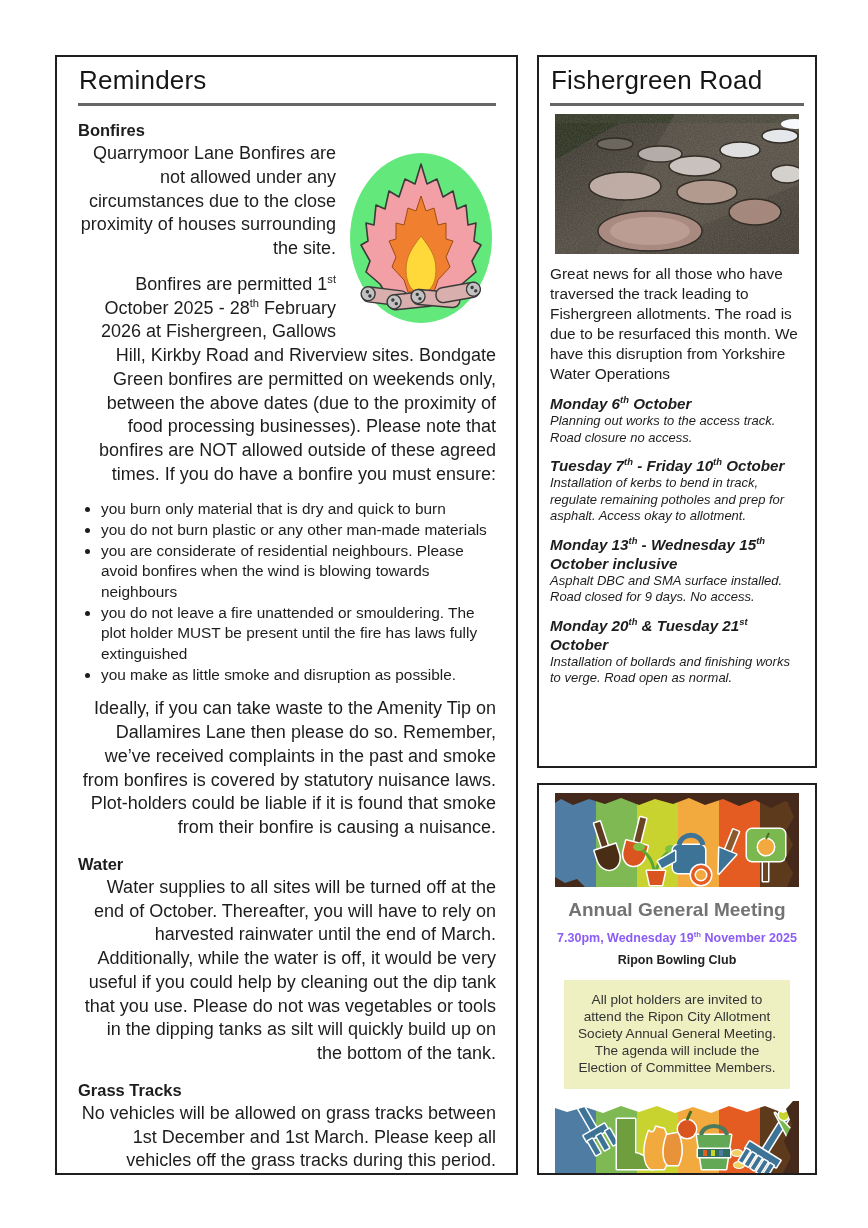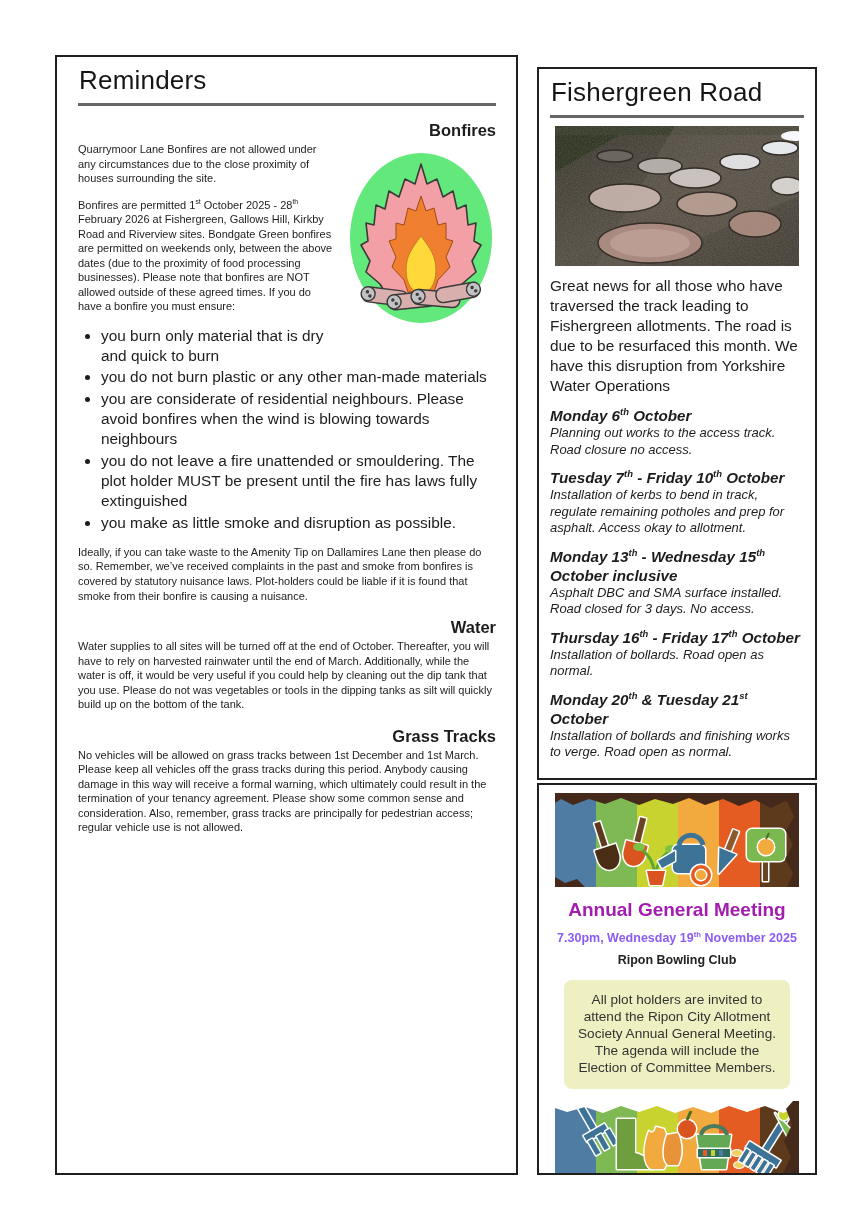--- a/index.html
+++ b/index.html
@@ -5,46 +5,46 @@
   html,body{margin:0;padding:0;overflow:hidden;}
   body{
     width:868px;height:1228px;position:relative;background:#ffffff;
     font-family:"Liberation Sans",sans-serif;color:#1d1d1d;
   }
   .panel{
     position:absolute;border:2px solid #1f1f1f;background:#fff;
     box-sizing:border-box;overflow:hidden;
   }
   #left-panel{left:55px;top:55px;width:463px;height:1120px;padding:6px 20px 10px 21px;}
-  #right-panel-road{left:537px;top:55px;width:280px;height:713px;padding:6px 11px 0 11px;margin-top:12px;}
+  #right-panel-road{left:537px;top:55px;width:280px;height:713px;padding:6px 11px 0 11px;}
   #right-panel-agm{left:537px;top:783px;width:280px;height:392px;padding:8px 14px 0 14px;text-align:center;}
   h1{
     font-size:26px;font-weight:400;margin:0 0 0 0;padding:2px 0 7px 1px;
     border-bottom:3px solid #666;color:#151515;letter-spacing:.2px;
   }
-  .section-h{font-size:16.5px;font-weight:700;margin:15px 0 2px;text-align:right;}
-  p.body{font-size:11px;line-height:1.32;margin:0 0 12px;}
+  .section-h{font-size:16.5px;font-weight:700;margin:15px 0 2px;}
+  p.body{font-size:18px;line-height:1.32;margin:0 0 12px;text-align:right;}
   ul.bullets{margin:12px 0 12px;padding-left:23px;font-size:15.4px;line-height:1.32;}
   ul.bullets li{margin:0 0 1px;}
   sup{font-size:.62em;line-height:0;}
   .bonfire-float{float:right;width:150px;height:182px;margin:2px 0 4px 10px;}
   
   .photo-wrap{width:244px;height:140px;margin:8px auto 10px;}
   .intro{font-size:15.4px;line-height:1.3;margin:0 0 2px;}
   .sched{margin-top:10px;}
   .sched-h{font-size:15.2px;font-weight:700;font-style:italic;line-height:1.25;}
   .sched-b{font-size:13px;font-style:italic;line-height:1.27;}
   
   .banner{width:244px;margin:0 auto;display:block;}
-  .agm-title{font-size:19px;font-weight:700;margin:12px 0 2px;color:#a21caf;}
+  .agm-title{font-size:19px;font-weight:700;margin:12px 0 2px;color:#737373;}
   .agm-date{font-size:12.5px;font-weight:700;margin:10px 0 4px;color:#8b5cf6;}
   .agm-venue{font-size:12.5px;font-weight:700;margin:8px 0 0;color:#222;}
   .agm-invite{
     background:#eef0c2;width:226px;margin:13px auto 12px;padding:12px 8px;
-    font-size:13.6px;line-height:1.25;color:#333;box-sizing:border-box;border-radius:8px;
+    font-size:13.6px;line-height:1.25;color:#333;box-sizing:border-box;
   }
 </style>
 </head>
 <body>
 
 <div class="panel" id="left-panel">
   <h1>Reminders</h1>
 
   <div class="section-h">Bonfires</div>
 
@@ -151,25 +151,21 @@
   <div class="sched">
     <div class="sched-h">Monday 6<sup>th</sup> October</div>
     <div class="sched-b">Planning out works to the access track. Road closure no access.</div>
   </div>
   <div class="sched">
     <div class="sched-h">Tuesday 7<sup>th</sup> - Friday 10<sup>th</sup> October</div>
     <div class="sched-b">Installation of kerbs to bend in track, regulate remaining potholes and prep for asphalt. Access okay to allotment.</div>
   </div>
   <div class="sched">
     <div class="sched-h">Monday 13<sup>th</sup> - Wednesday 15<sup>th</sup> October inclusive</div>
-    <div class="sched-b">Asphalt DBC and SMA surface installed. Road closed for 3 days. No access.</div>
-  </div>
-  <div class="sched">
-    <div class="sched-h">Thursday 16<sup>th</sup> - Friday 17<sup>th</sup> October</div>
-    <div class="sched-b">Installation of bollards. Road open as normal.</div>
+    <div class="sched-b">Asphalt DBC and SMA surface installed. Road closed for 9 days. No access.</div>
   </div>
   <div class="sched">
     <div class="sched-h">Monday 20<sup>th</sup> &amp; Tuesday 21<sup>st</sup> October</div>
     <div class="sched-b">Installation of bollards and finishing works to verge. Road open as normal.</div>
   </div>
 </div>
 
 <div class="panel" id="right-panel-agm">
 
   <svg class="banner" viewBox="0 0 244 94" width="244" height="94">

